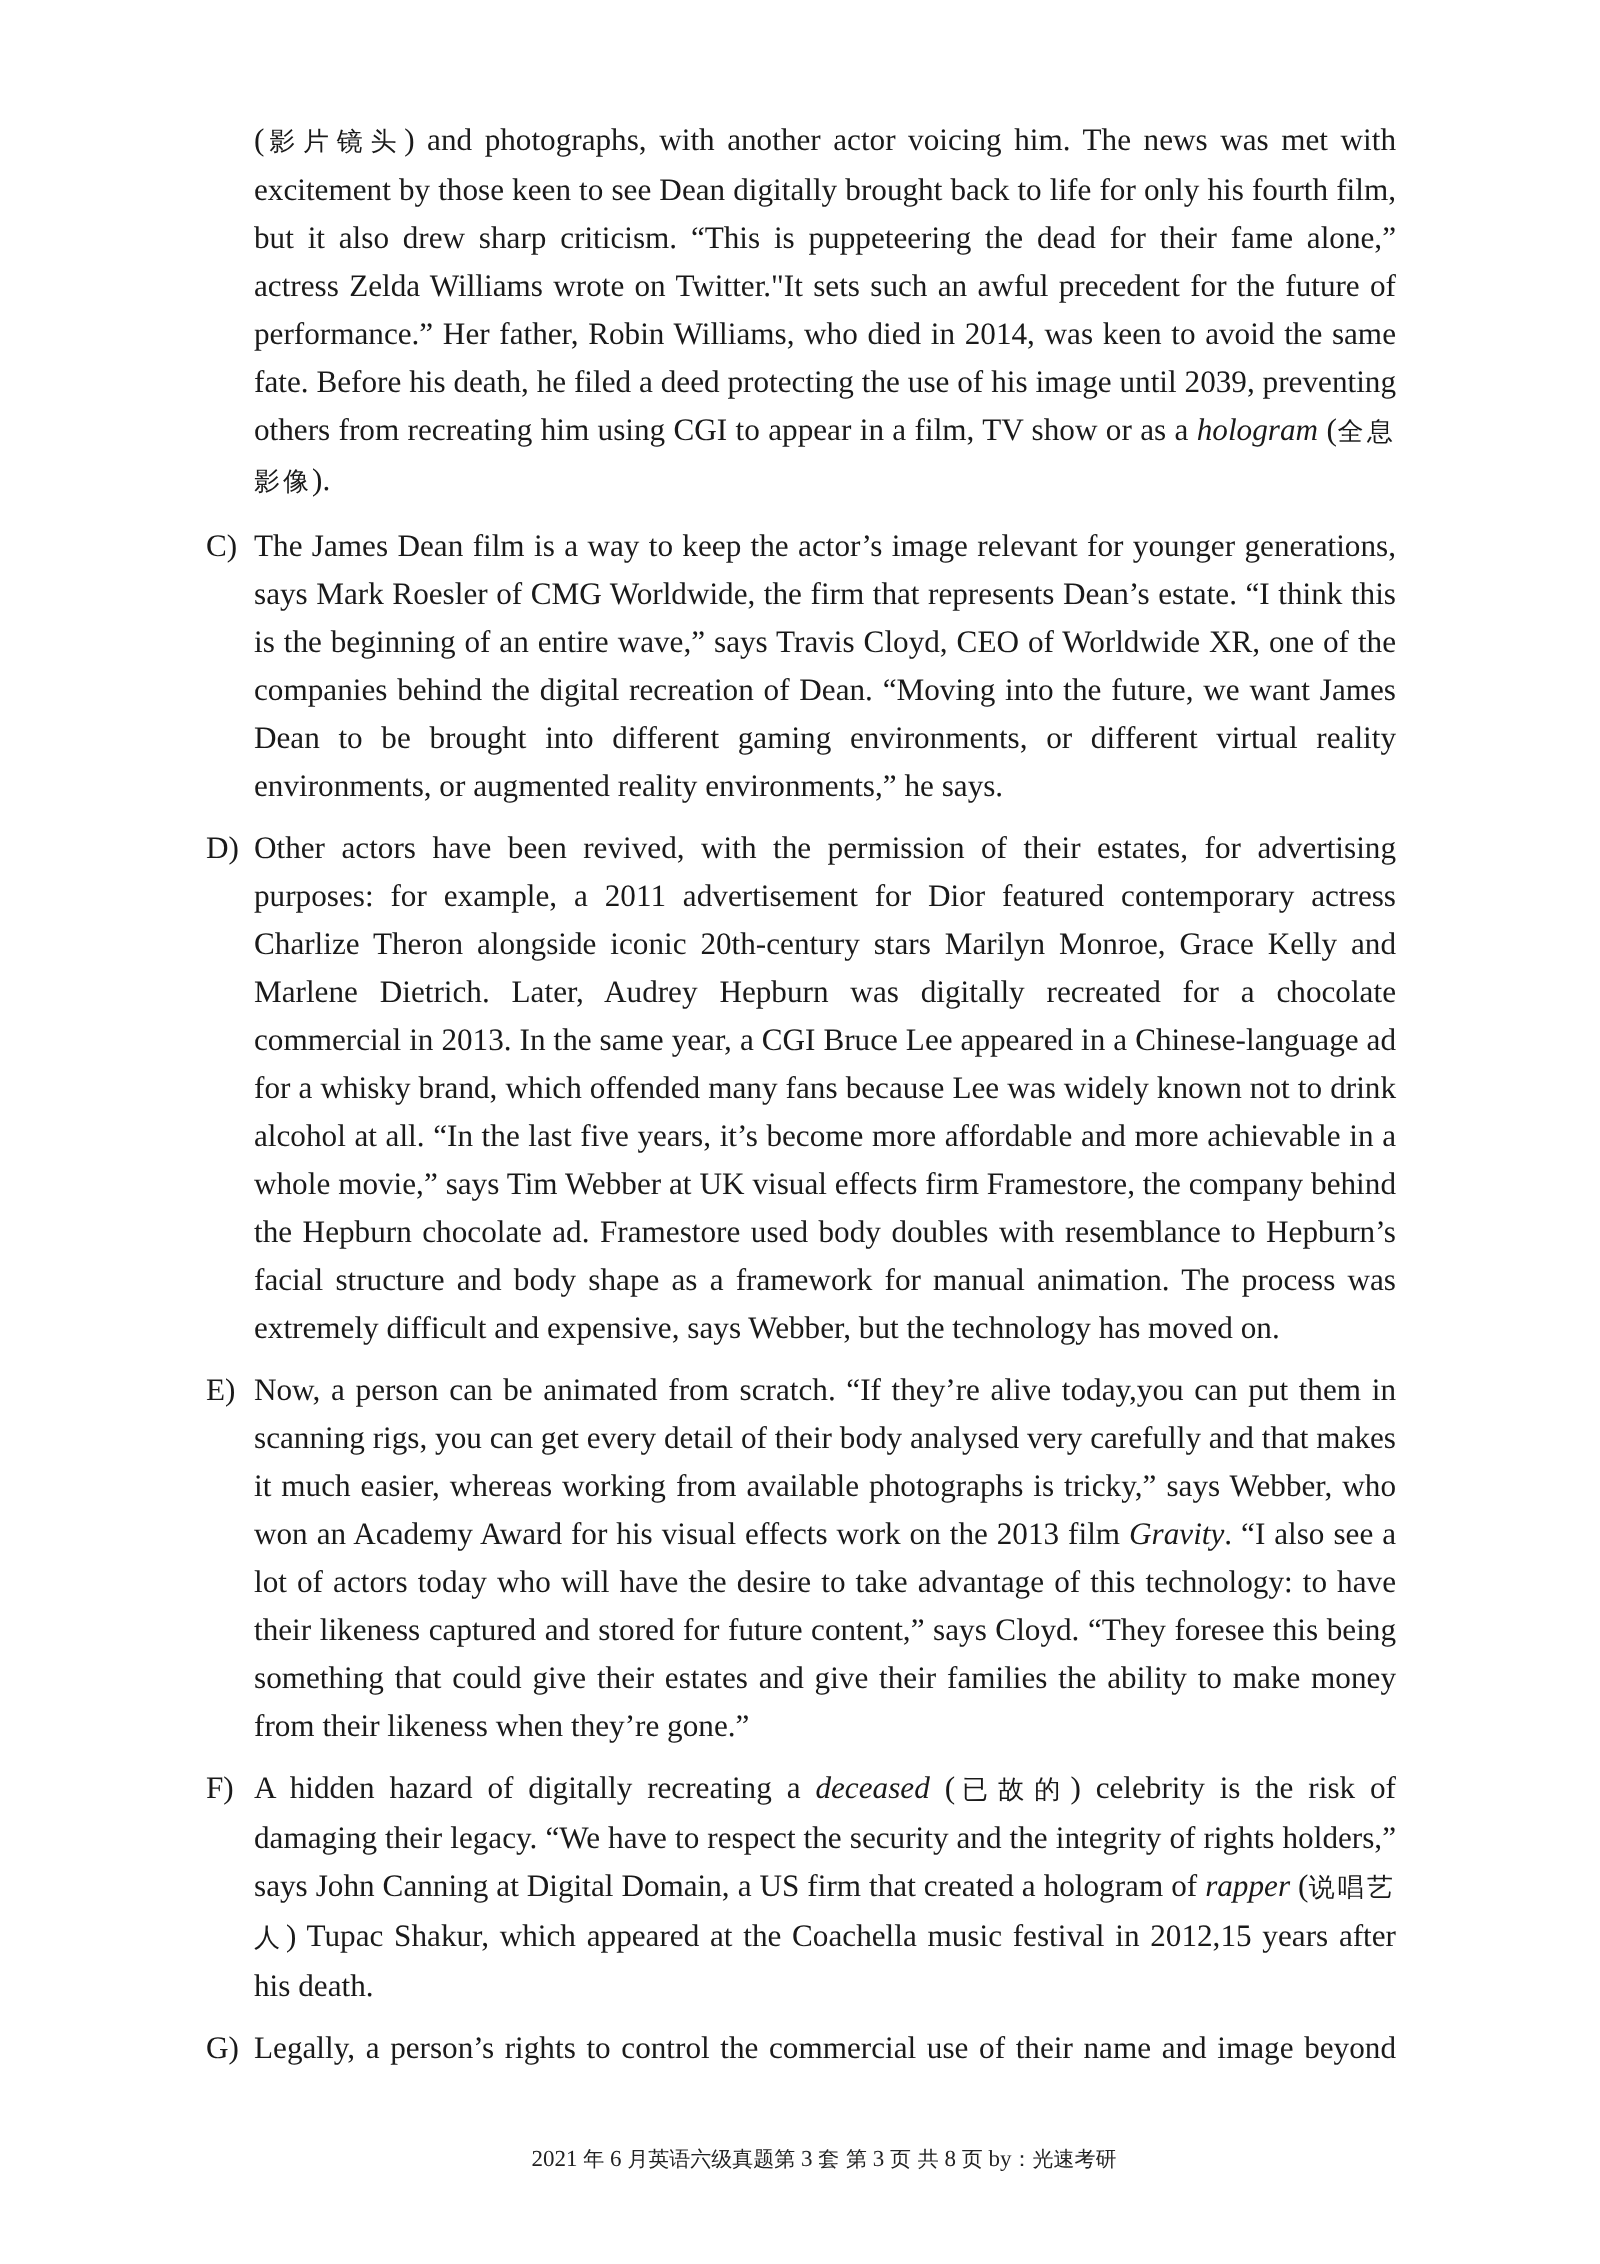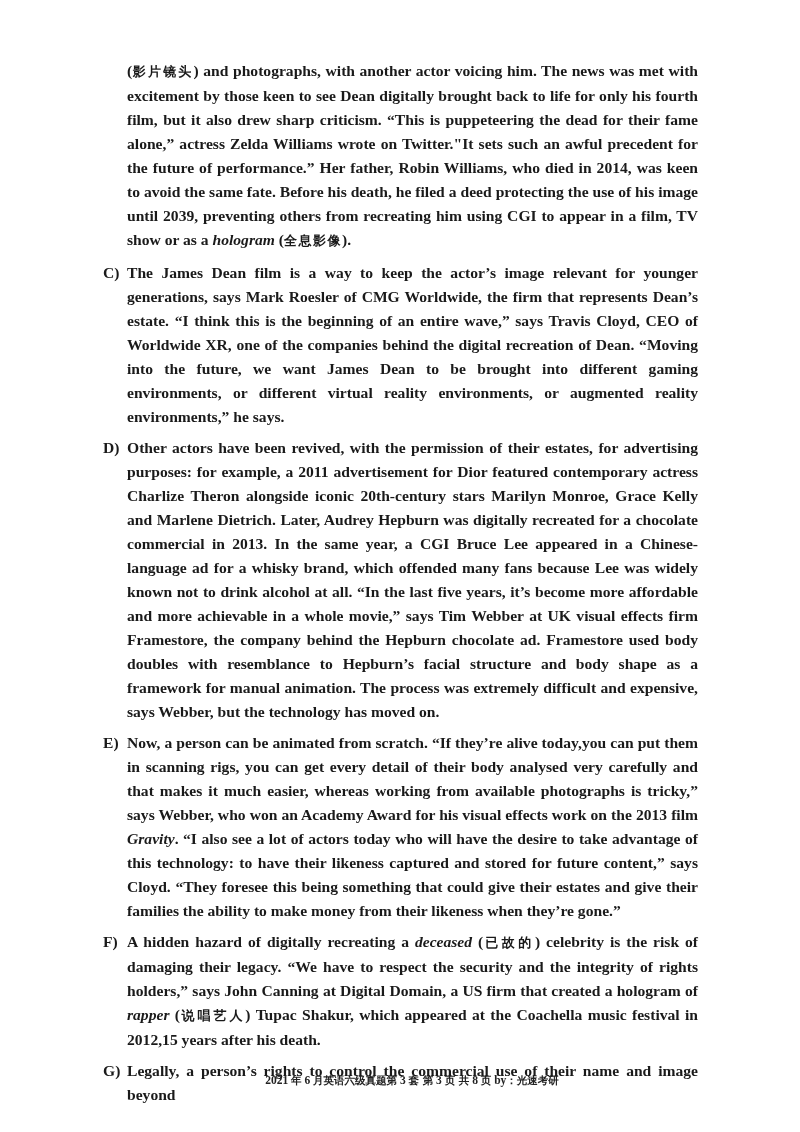--- a/index.html
+++ b/index.html
@@ -14,21 +14,20 @@
       overflow: hidden;
       color: #1a1a1a;
       font-family: "Liberation Serif", "DejaVu Serif", serif;
     }
     .page {
       position: absolute;
       left: 0;
       top: 0;
       width: 800px;
       height: 818px;
-      font-weight: bold;
     }
     .content {
       position: absolute;
       left: 103px;
       top: 59px;
       width: 595px;
     }
     .para {
       position: relative;
       padding-left: 24px;

